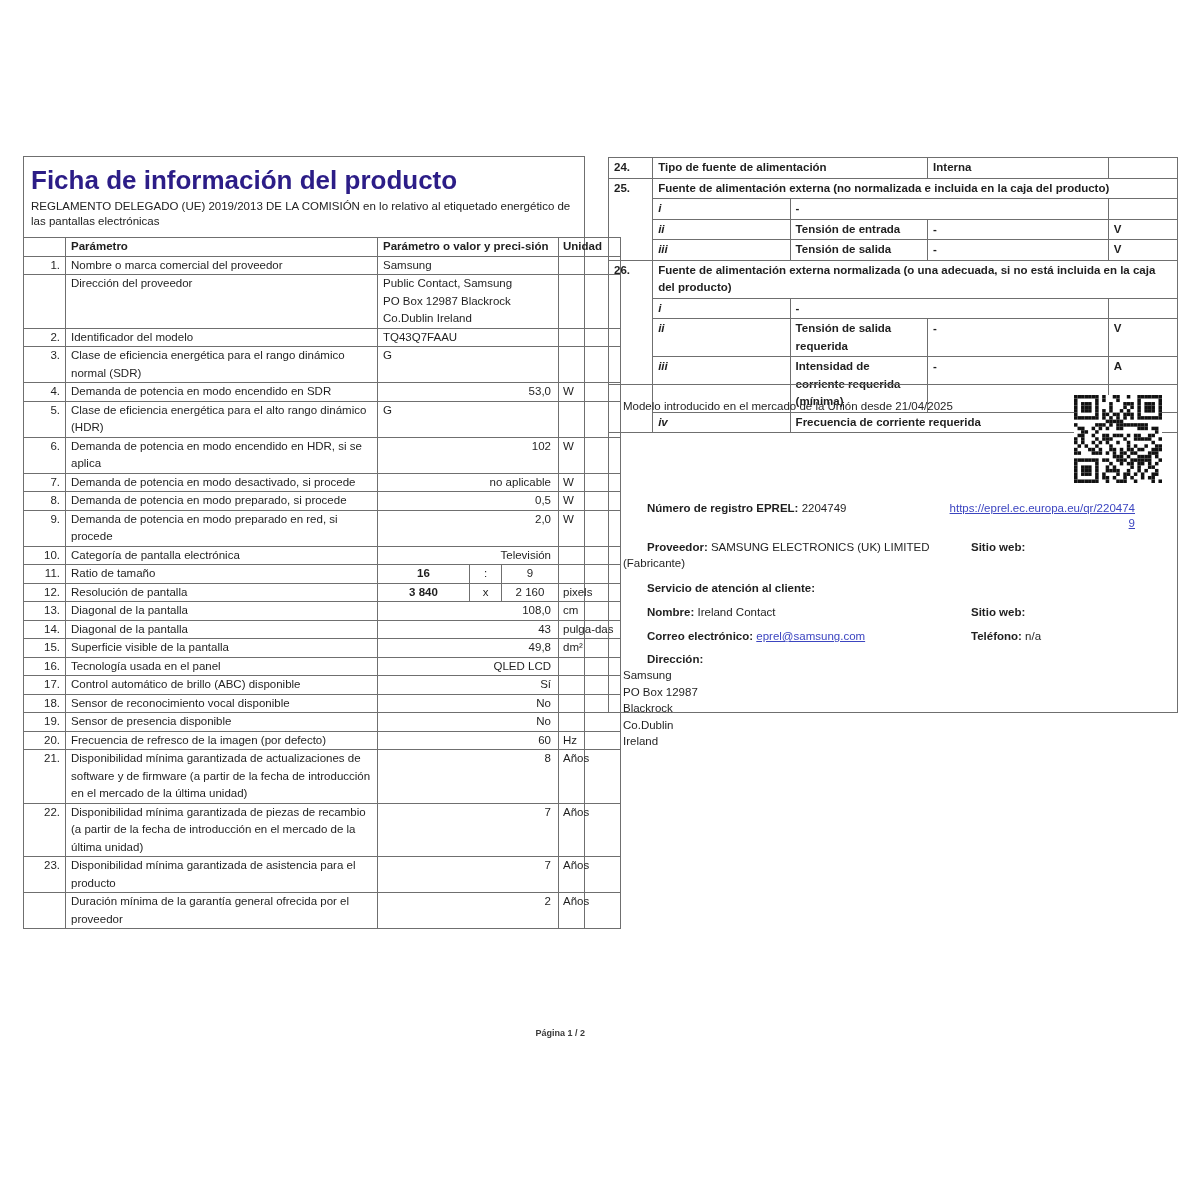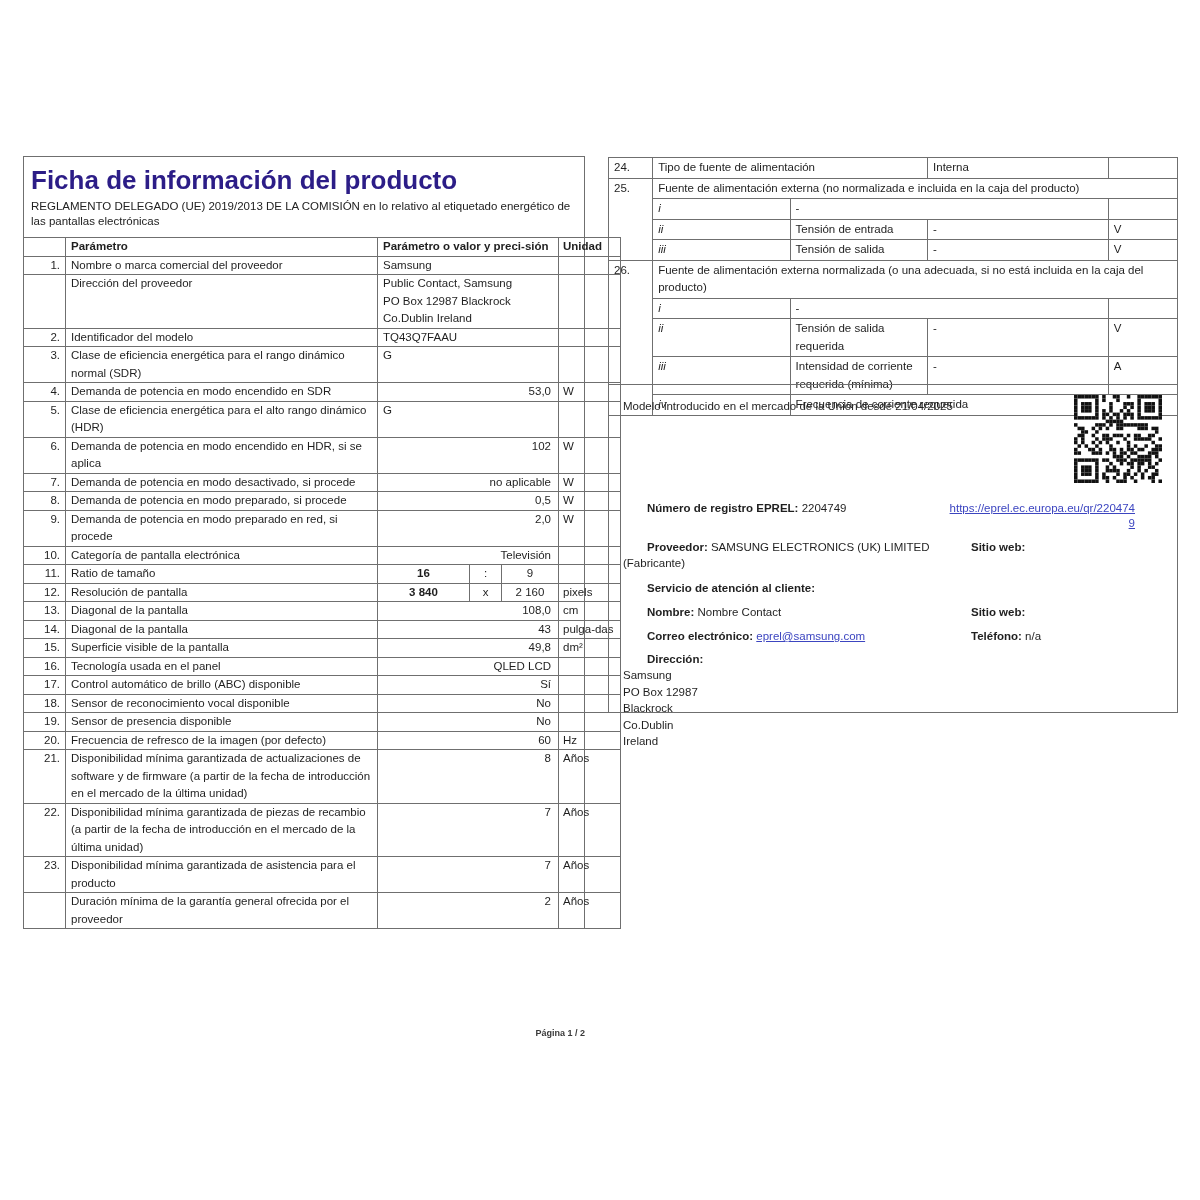--- a/index.html
+++ b/index.html
@@ -39,21 +39,21 @@
   td.p0{padding:0 !important;}
   .split{display:flex;height:100%;min-height:17.5px;}
   .split .s0{width:91px;text-align:center;border-right:1px solid #6f6f6f;font-weight:bold;}
   .split .s1{width:31px;text-align:center;border-right:1px solid #6f6f6f;}
   .split .s2{flex:1;text-align:center;}
   .page-footer{
     position:absolute;left:25px;top:1028px;width:560px;
     text-align:right;font-size:9px;font-weight:bold;color:#3a3a3a;
   }
   
-  .power-panel{position:absolute;left:608px;top:157px;width:570px;}
+  .power-panel{position:absolute;left:608px;top:157px;width:570px;font-weight:bold;}
   table.power{
     width:100%;border-collapse:collapse;table-layout:fixed;font-size:11.5px;
   }
   table.power td{
     border:1px solid #6f6f6f;vertical-align:top;
     padding:1px 5px;line-height:17.5px;word-wrap:break-word;
   }
   table.power .c-num{width:33px;}
   table.power .c-roman{width:34px;font-style:italic;}
   table.power .c-plabel{width:263px;}
@@ -663,21 +663,21 @@
     <div class="pr-right">
       <span class="lbl">Sitio web:</span>
     </div>
   </div>
   <div class="full-row">
     <span class="lbl">Servicio de atención al cliente:</span>
   </div>
   <div class="pair-row">
     <div class="pr-left">
       <span class="lbl">Nombre:</span>
-      <span>Nombre Contact</span>
+      <span>Ireland Contact</span>
     </div>
     <div class="pr-right">
       <span class="lbl">Sitio web:</span>
     </div>
   </div>
   <div class="pair-row">
     <div class="pr-left">
       <span class="lbl">Correo electrónico:</span>
       <a class="link">eprel@samsung.com</a>
     </div>

